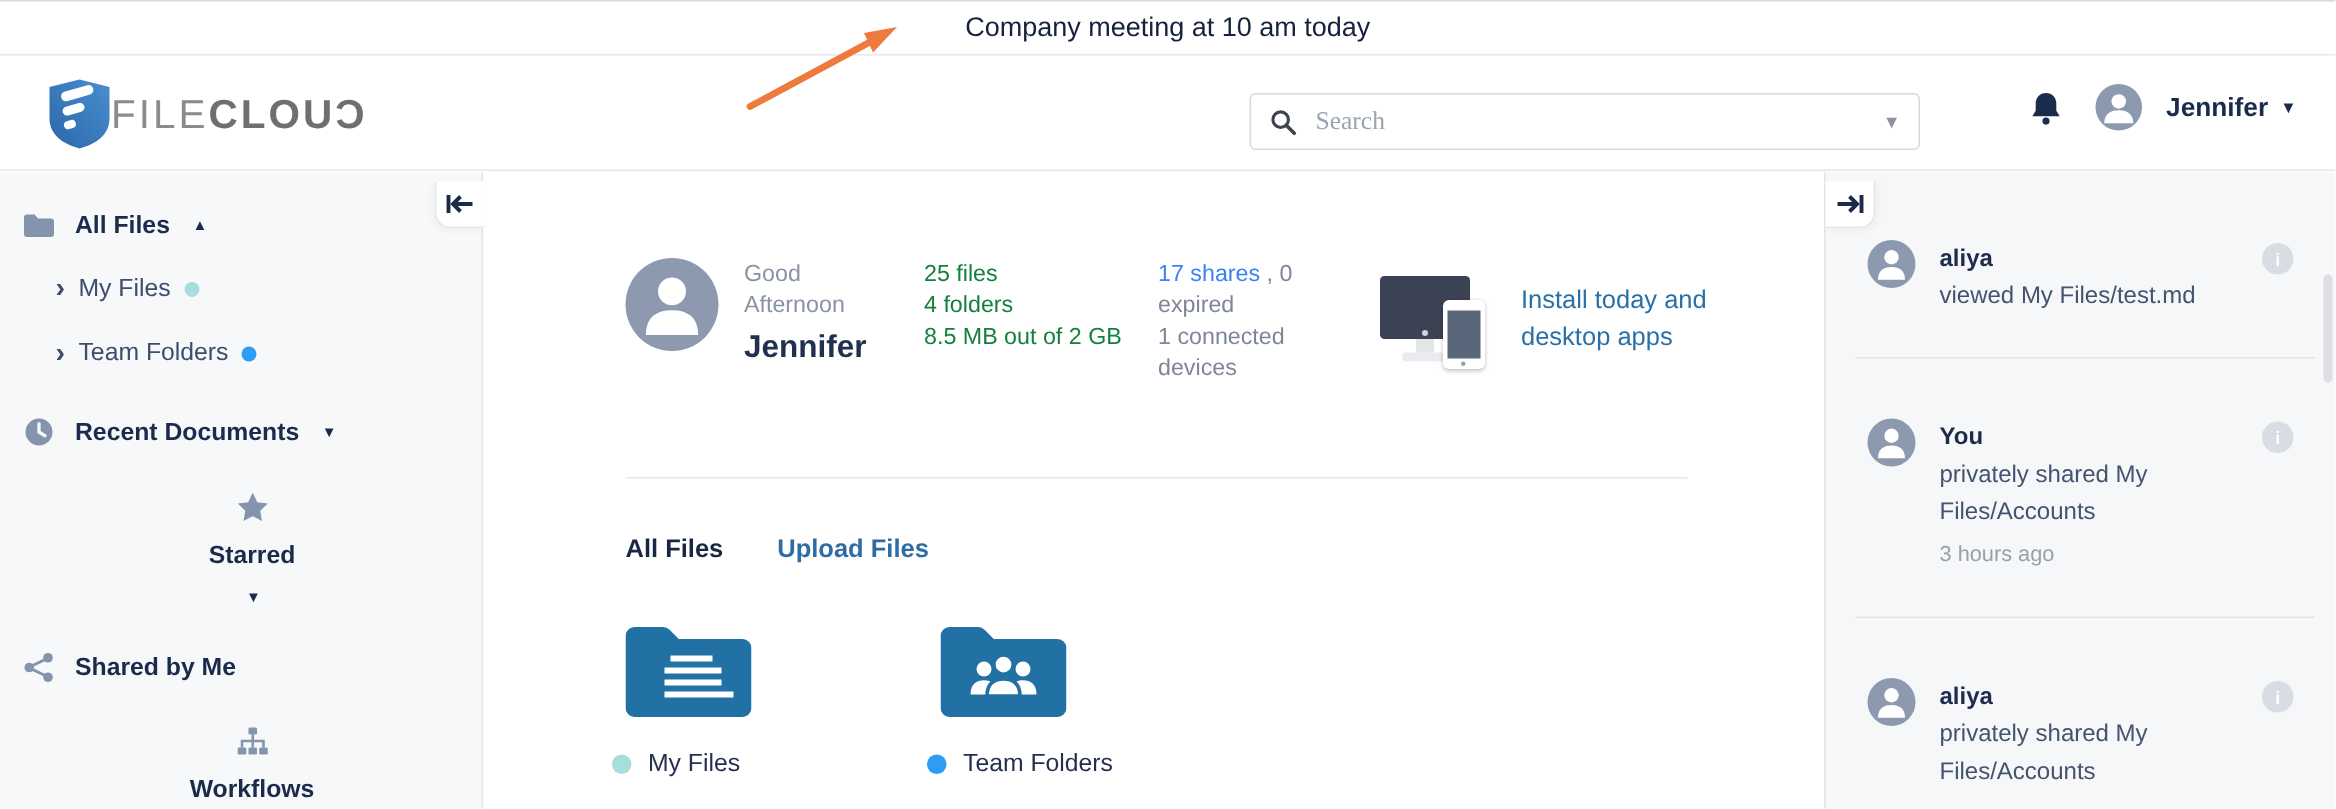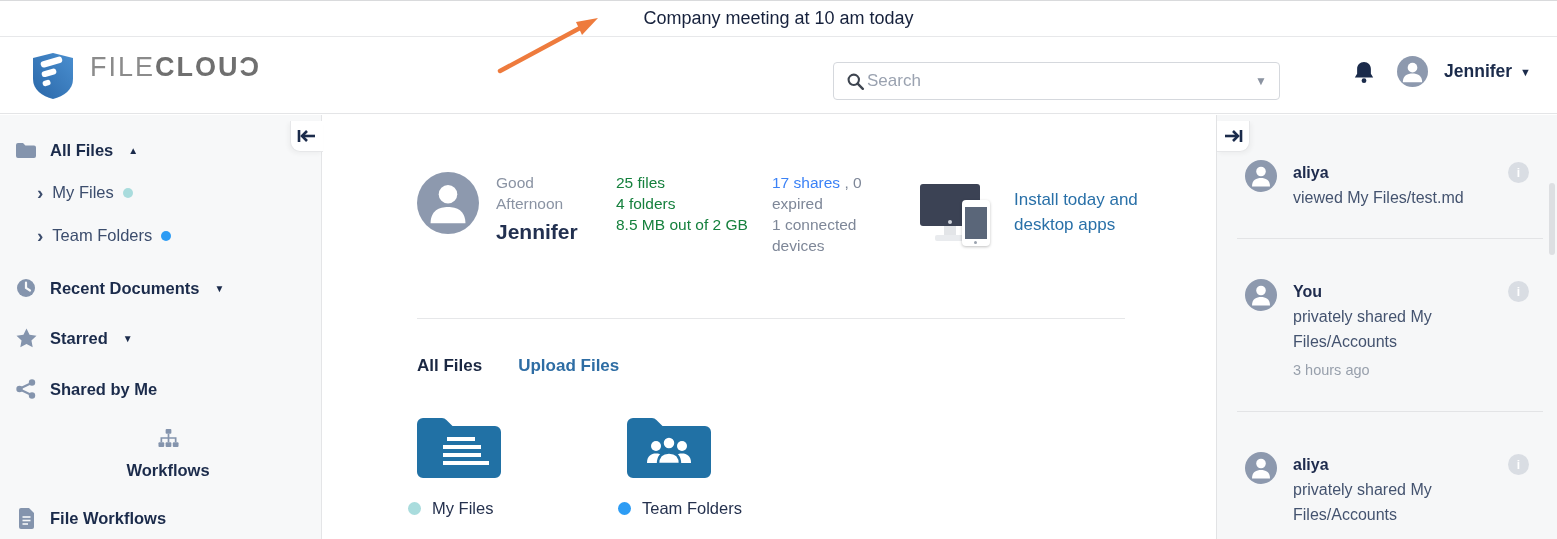--- a/index.html
+++ b/index.html
@@ -11,28 +11,28 @@
   .banner { position:absolute; left:0; top:0; width:100%; height:37px; background:#fff;
     border-top:1px solid #d9dadc; border-bottom:1px solid #e7e8ea;
     display:flex; align-items:center; justify-content:center;
     font-size:18px; color:#16213c; font-weight:500; }
   .banner-arrow { position:absolute; left:486px; top:10px; width:120px; height:66px;
     overflow:visible; z-index:6; pointer-events:none; }
 
   
   .header { position:absolute; left:0; top:38px; width:100%; height:76px; background:#fff;
     border-bottom:1px solid #e4e5e7; }
-  .logo { position:absolute; left:32px; top:14px; display:flex; gap:16px; }
+  .logo { position:absolute; left:32px; top:14px; display:flex; align-items:center; }
   .logo-text { font-size:27px; letter-spacing:2px; color:#8b8b8b; font-weight:400; }
   .logo-text b { color:#6f6f6f; font-weight:700; }
   .search-wrap { position:absolute; left:833px; top:24px; width:447px; height:38px;
     border:1px solid #d5d8dd; border-radius:4px; background:#fff;
     display:flex; align-items:center; padding:0 12px; }
   .search-wrap input { flex:1; border:none; outline:none; font-size:17px; color:#3c4455;
-    margin-left:2px; font-family:Liberation Sans, sans-serif; background:transparent; }
+    margin-left:12px; font-family:Liberation Serif, serif; background:transparent; }
   .search-wrap input::placeholder { color:#9aa2b0; }
   .search-caret { color:#8b93a1; font-size:12px; }
   .header-right { position:absolute; right:26px; top:18px; display:flex; align-items:center; gap:22px; }
   .avatar { border-radius:50%; background:#8d99ae; display:flex; align-items:center; justify-content:center; }
   .user-name { font-size:17.5px; font-weight:700; color:#1b2b4b; margin-left:-6px; }
   .user-caret { color:#1b2b4b; font-size:11px; margin-left:-14px; }
 
   
   .content { position:absolute; left:0; top:115px; width:100%; height:424px; }
 
@@ -184,21 +184,21 @@
         <span class="side-icon">
           <svg width="20" height="20" viewBox="0 0 20 20">
               <circle cx="10" cy="10" r="9" fill="#8494ad"></circle>
               <path d="M10 4.5 V10 L14 12.5" stroke="#f7f8f9" stroke-width="2.2" fill="none" stroke-linecap="round"></path>
             </svg>
         </span>
         <span>Recent Documents</span>
         <span class="caret">▼</span>
       </div>
 
-      <div class="side-item" style="margin-bottom:31px;">
+      <div class="side-item" style="margin-bottom:31px;flex-direction:column;">
         <span class="side-icon">
           <svg width="21" height="20" viewBox="0 0 22 21">
               <path d="M11 0.5 L14.2 7.1 L21.5 8.1 L16.2 13.1 L17.5 20.3 L11 16.9 L4.5 20.3 L5.8 13.1 L0.5 8.1 L7.8 7.1 Z" fill="#8494ad"></path>
             </svg>
         </span>
         <span>Starred</span>
         <span class="caret">▼</span>
       </div>
 
       <div class="side-item" style="margin-bottom:29px;">

